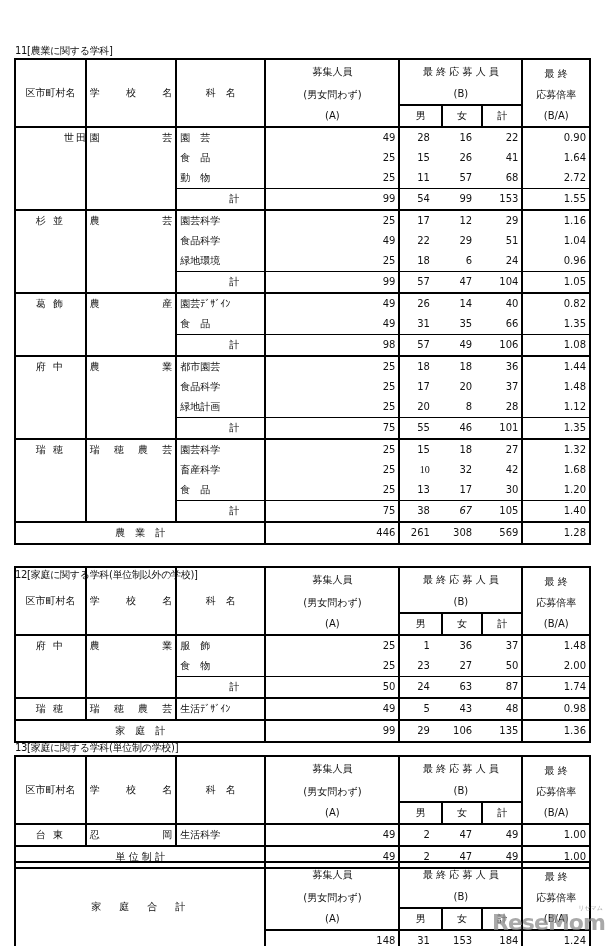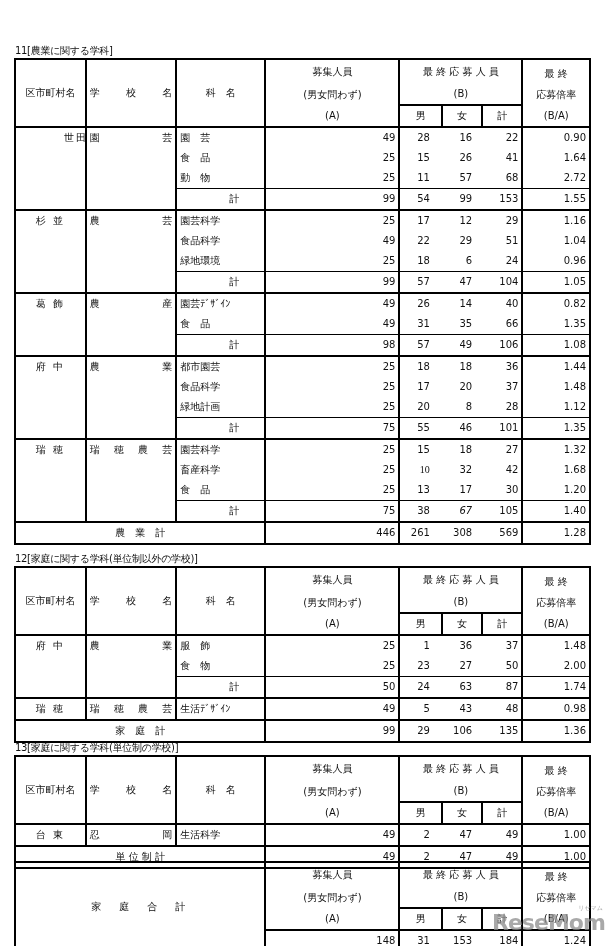--- a/index.html
+++ b/index.html
@@ -265,21 +265,21 @@
 
     <td class="num vlb vrb ">446</td>
     <td class="num " style="padding-right:12px;text-align:right;">261</td>
     <td class="num " style="padding-right:10px;">308</td>
     <td class="num vrb ">569</td>
     <td class="num vrb ">1.28</td>
   </tr>
     </tbody>
   </table>
 
-<div class="section-title" style="top:552px;">12[家庭に関する学科(単位制以外の学校)]</div>
+<div class="section-title" style="top:568px;">12[家庭に関する学科(単位制以外の学校)]</div>
 <table class="t" id="t12" style="top:566px;">
     <colgroup>
       <col class="c1">
       <col class="c2">
       <col class="c3">
       <col class="c4">
       <col class="c5">
       <col class="c6">
       <col class="c7">
       <col class="c8">

